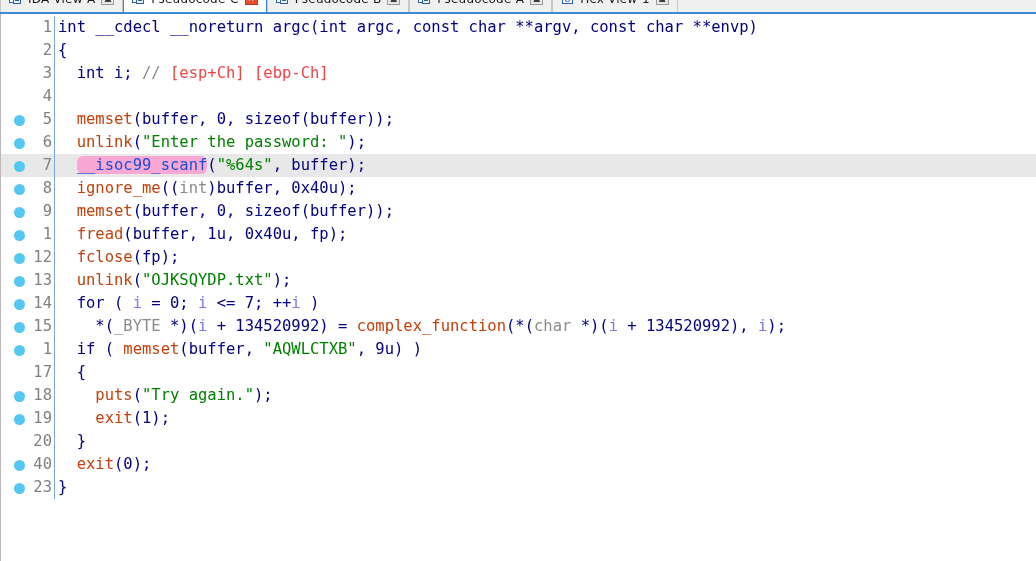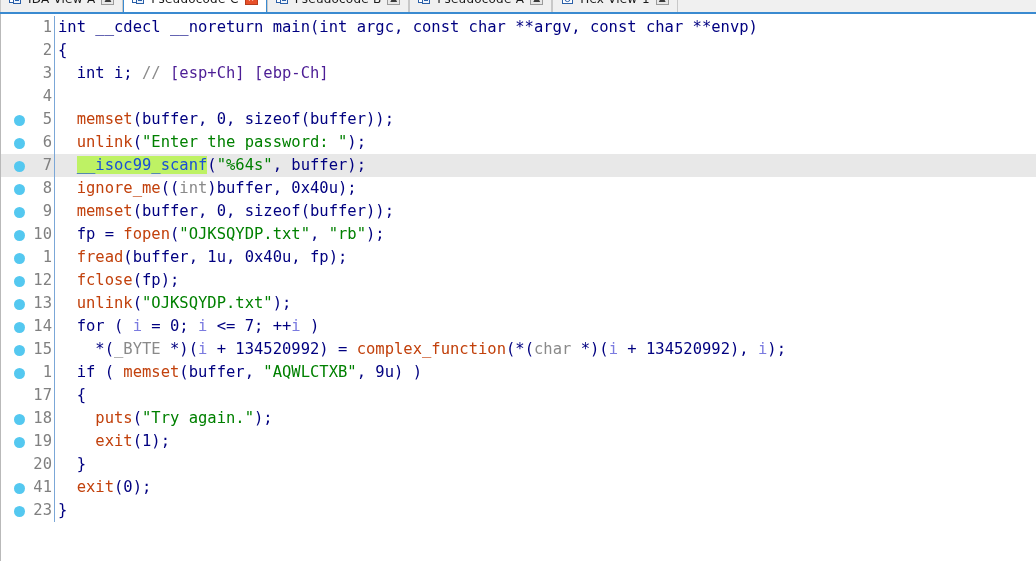--- a/index.html
+++ b/index.html
@@ -149,23 +149,23 @@
   }
 
   
   .t-kw   { color: #000080; }
   .t-fn   { color: #c2410c; }
   .t-str  { color: #008000; }
   .t-num  { color: #000080; }
   .t-type { color: #8a8a8a; }
   .t-var  { color: #7b7be0; }
   .t-cmt  { color: #8a8a8a; }
-  .t-cmtv { color: #4c1d95; }
+  .t-cmtv { color: #ef4444; }
   .t-plain{ color: #000080; }
-  .t-hl   { background: #bef264; color: #1a4fd6; }
+  .t-hl   { background: #f9a8d4; color: #1a4fd6; border-radius: 6px; }
 
   .leftstrip {
     position: absolute;
     left: 0; top: 14px;
     width: 4px; height: 547px;
     background: #f0f0f0;
     border-right: 1px solid #cdcdcd;
     box-sizing: border-box;
   }
 </style>
@@ -242,38 +242,37 @@
         </span>
         <span class="tab-label">Hex View-1</span>
         <span class="tab-close">
           <span class="glyph">▲</span>
         </span>
       </div>
     </div>
 
   <div class="editor">
     <div class="code-area" id="code-area">
-        <div class="row"><div class="gutter"><span class="lnum">1</span></div><div class="sep"></div><div class="code"><span class="t-kw">int </span><span class="t-kw">__cdecl __noreturn </span><span class="t-kw">main(</span><span class="t-kw">int argc, const char **argv, const char **envp)</span></div></div>
+        <div class="row"><div class="gutter"><span class="lnum">1</span></div><div class="sep"></div><div class="code"><span class="t-kw">int </span><span class="t-kw">__cdecl __noreturn </span><span class="t-kw">argc(</span><span class="t-kw">int argc, const char **argv, const char **envp)</span></div></div>
         <div class="row"><div class="gutter"><span class="lnum">2</span></div><div class="sep"></div><div class="code"><span class="t-plain">{</span></div></div>
         <div class="row"><div class="gutter"><span class="lnum">3</span></div><div class="sep"></div><div class="code"><span class="t-kw">  int i; </span><span class="t-cmt">// </span><span class="t-cmtv">[esp+Ch] [ebp-Ch]</span></div></div>
         <div class="row"><div class="gutter"><span class="lnum">4</span></div><div class="sep"></div><div class="code"></div></div>
         <div class="row"><div class="gutter"><span class="bp"></span><span class="lnum">5</span></div><div class="sep"></div><div class="code"><span class="t-plain">  </span><span class="t-fn">memset</span><span class="t-plain">(buffer, </span><span class="t-num">0</span><span class="t-plain">, </span><span class="t-kw">sizeof</span><span class="t-plain">(buffer));</span></div></div>
         <div class="row"><div class="gutter"><span class="bp"></span><span class="lnum">6</span></div><div class="sep"></div><div class="code"><span class="t-plain">  </span><span class="t-fn">unlink</span><span class="t-plain">(</span><span class="t-str">"Enter the password: "</span><span class="t-plain">);</span></div></div>
         <div class="row current"><div class="gutter"><span class="bp"></span><span class="lnum">7</span></div><div class="sep"></div><div class="code"><span class="t-plain">  </span><span class="t-hl">__isoc99_scanf</span><span class="t-plain">(</span><span class="t-str">"%64s"</span><span class="t-plain">, buffer);</span></div></div>
         <div class="row"><div class="gutter"><span class="bp"></span><span class="lnum">8</span></div><div class="sep"></div><div class="code"><span class="t-plain">  </span><span class="t-fn">ignore_me</span><span class="t-plain">((</span><span class="t-type">int</span><span class="t-plain">)buffer, </span><span class="t-num">0x40u</span><span class="t-plain">);</span></div></div>
         <div class="row"><div class="gutter"><span class="bp"></span><span class="lnum">9</span></div><div class="sep"></div><div class="code"><span class="t-plain">  </span><span class="t-fn">memset</span><span class="t-plain">(buffer, </span><span class="t-num">0</span><span class="t-plain">, </span><span class="t-kw">sizeof</span><span class="t-plain">(buffer));</span></div></div>
-        <div class="row"><div class="gutter"><span class="bp"></span><span class="lnum">10</span></div><div class="sep"></div><div class="code"><span class="t-plain">  fp = </span><span class="t-fn">fopen</span><span class="t-plain">(</span><span class="t-str">"OJKSQYDP.txt"</span><span class="t-plain">, </span><span class="t-str">"rb"</span><span class="t-plain">);</span></div></div>
         <div class="row"><div class="gutter"><span class="bp"></span><span class="lnum">1</span></div><div class="sep"></div><div class="code"><span class="t-plain">  </span><span class="t-fn">fread</span><span class="t-plain">(buffer, </span><span class="t-num">1u</span><span class="t-plain">, </span><span class="t-num">0x40u</span><span class="t-plain">, fp);</span></div></div>
         <div class="row"><div class="gutter"><span class="bp"></span><span class="lnum">12</span></div><div class="sep"></div><div class="code"><span class="t-plain">  </span><span class="t-fn">fclose</span><span class="t-plain">(fp);</span></div></div>
         <div class="row"><div class="gutter"><span class="bp"></span><span class="lnum">13</span></div><div class="sep"></div><div class="code"><span class="t-plain">  </span><span class="t-fn">unlink</span><span class="t-plain">(</span><span class="t-str">"OJKSQYDP.txt"</span><span class="t-plain">);</span></div></div>
         <div class="row"><div class="gutter"><span class="bp"></span><span class="lnum">14</span></div><div class="sep"></div><div class="code"><span class="t-kw">  for ( </span><span class="t-var">i</span><span class="t-plain"> = </span><span class="t-num">0</span><span class="t-plain">; </span><span class="t-var">i</span><span class="t-plain"> &lt;= </span><span class="t-num">7</span><span class="t-plain">; ++</span><span class="t-var">i</span><span class="t-plain"> )</span></div></div>
         <div class="row"><div class="gutter"><span class="bp"></span><span class="lnum">15</span></div><div class="sep"></div><div class="code"><span class="t-plain">    *(</span><span class="t-type">_BYTE</span><span class="t-plain"> *)(</span><span class="t-var">i</span><span class="t-plain"> + </span><span class="t-num">134520992</span><span class="t-plain">) = </span><span class="t-fn">complex_function</span><span class="t-plain">(*(</span><span class="t-type">char</span><span class="t-plain"> *)(</span><span class="t-var">i</span><span class="t-plain"> + </span><span class="t-num">134520992</span><span class="t-plain">), </span><span class="t-var">i</span><span class="t-plain">);</span></div></div>
         <div class="row"><div class="gutter"><span class="bp"></span><span class="lnum">1</span></div><div class="sep"></div><div class="code"><span class="t-kw">  if ( </span><span class="t-fn">memset</span><span class="t-plain">(buffer, </span><span class="t-str">"AQWLCTXB"</span><span class="t-plain">, </span><span class="t-num">9u</span><span class="t-plain">) )</span></div></div>
         <div class="row"><div class="gutter"><span class="lnum">17</span></div><div class="sep"></div><div class="code"><span class="t-plain">  {</span></div></div>
         <div class="row"><div class="gutter"><span class="bp"></span><span class="lnum">18</span></div><div class="sep"></div><div class="code"><span class="t-plain">    </span><span class="t-fn">puts</span><span class="t-plain">(</span><span class="t-str">"Try again."</span><span class="t-plain">);</span></div></div>
         <div class="row"><div class="gutter"><span class="bp"></span><span class="lnum">19</span></div><div class="sep"></div><div class="code"><span class="t-plain">    </span><span class="t-fn">exit</span><span class="t-plain">(</span><span class="t-num">1</span><span class="t-plain">);</span></div></div>
         <div class="row"><div class="gutter"><span class="lnum">20</span></div><div class="sep"></div><div class="code"><span class="t-plain">  }</span></div></div>
-        <div class="row"><div class="gutter"><span class="bp"></span><span class="lnum">41</span></div><div class="sep"></div><div class="code"><span class="t-plain">  </span><span class="t-fn">exit</span><span class="t-plain">(</span><span class="t-num">0</span><span class="t-plain">);</span></div></div>
+        <div class="row"><div class="gutter"><span class="bp"></span><span class="lnum">40</span></div><div class="sep"></div><div class="code"><span class="t-plain">  </span><span class="t-fn">exit</span><span class="t-plain">(</span><span class="t-num">0</span><span class="t-plain">);</span></div></div>
         <div class="row"><div class="gutter"><span class="bp"></span><span class="lnum">23</span></div><div class="sep"></div><div class="code"><span class="t-plain">}</span></div></div>
       </div>
   </div>
 
 </div>
 
 </body></html>

